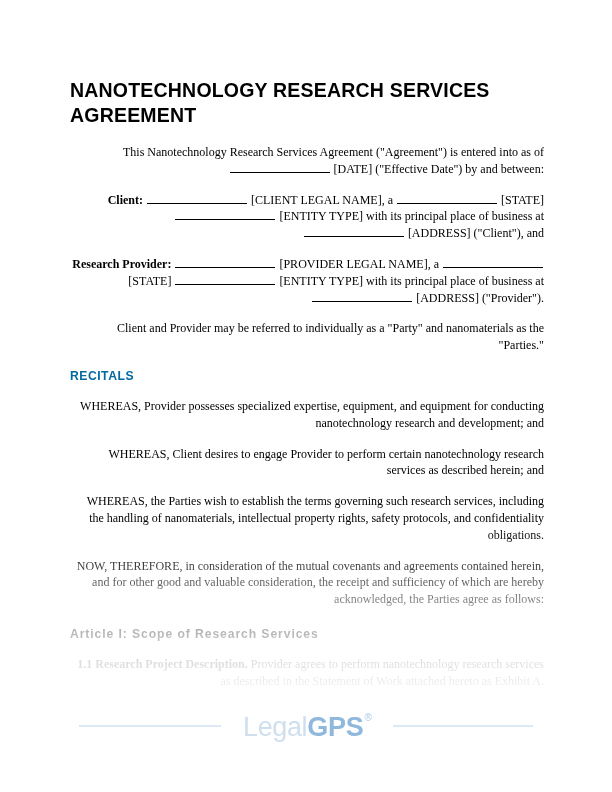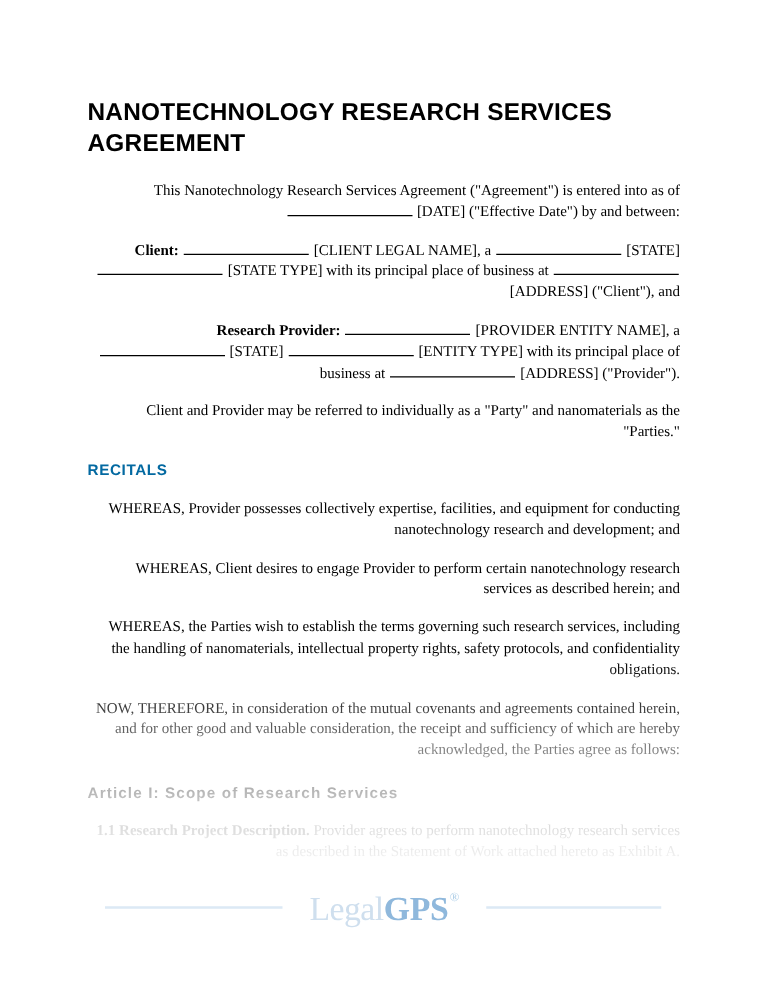--- a/index.html
+++ b/index.html
@@ -111,21 +111,21 @@
     gap: 0;
   }
   .rule {
     height: 2px;
     background: #dce9f5;
     flex: 0 0 auto;
   }
   .rule-left { width: 142px; margin-right: 22px; }
   .rule-right { width: 140px; margin-left: 22px; }
   .brand {
-    font-family: Liberation Serif, serif;
+    font-family: Liberation Sans, sans-serif;
     font-size: 27px;
     line-height: 27px;
     white-space: nowrap;
     position: relative;
     top: -1px;
   }
   .brand-legal {
     font-weight: normal;
     color: #cfdfee;
     letter-spacing: -0.4px;
@@ -159,43 +159,43 @@
       <span>[DATE] ("Effective Date") by and between:</span>
     </p>
 
     <p class="para">
       <b class="label">Client:</b>
       <span class="blank"></span>
       <span>[CLIENT LEGAL NAME], a</span>
       <span class="blank"></span>
       <span>[STATE]</span>
       <span class="blank"></span>
-      <span>[STATE TYPE] with its principal place of business at</span>
+      <span>[ENTITY TYPE] with its principal place of business at</span>
       <span class="blank"></span>
       <span>[ADDRESS] ("Client"), and</span>
     </p>
 
     <p class="para">
       <b class="label">Research Provider:</b>
       <span class="blank"></span>
-      <span>[PROVIDER ENTITY NAME], a</span>
+      <span>[PROVIDER LEGAL NAME], a</span>
       <span class="blank"></span>
       <span>[STATE]</span>
       <span class="blank"></span>
       <span>[ENTITY TYPE] with its principal place</span>
       <span>of business at</span>
       <span class="blank"></span>
       <span>[ADDRESS] ("Provider").</span>
     </p>
 
     <p class="para">Client and Provider may be referred to individually as a "Party" and nanomaterials as the "Parties."</p>
 
     <h2 class="section-head">RECITALS</h2>
 
-    <p class="para">WHEREAS, Provider possesses collectively expertise, facilities, and equipment for conducting nanotechnology research and development; and</p>
+    <p class="para">WHEREAS, Provider possesses specialized expertise, equipment, and equipment for conducting nanotechnology research and development; and</p>
     <p class="para">WHEREAS, Client desires to engage Provider to perform certain nanotechnology research services as described herein; and</p>
     <p class="para">WHEREAS, the Parties wish to establish the terms governing such research services, including the handling of nanomaterials, intellectual property rights, safety protocols, and confidentiality obligations.</p>
 
     <p class="para">NOW, THEREFORE, in consideration of the mutual covenants and agreements contained herein, and for other good and valuable consideration, the receipt and sufficiency of which are hereby acknowledged, the Parties agree as follows:</p>
 
     <h2 class="article-head">Article I: Scope of Research Services</h2>
 
     <p class="para">
       <span class="clause-lead">1.1 Research Project Description.</span>
       <span>Provider agrees to perform nanotechnology research services as described in the Statement of Work attached hereto as Exhibit A.</span>

